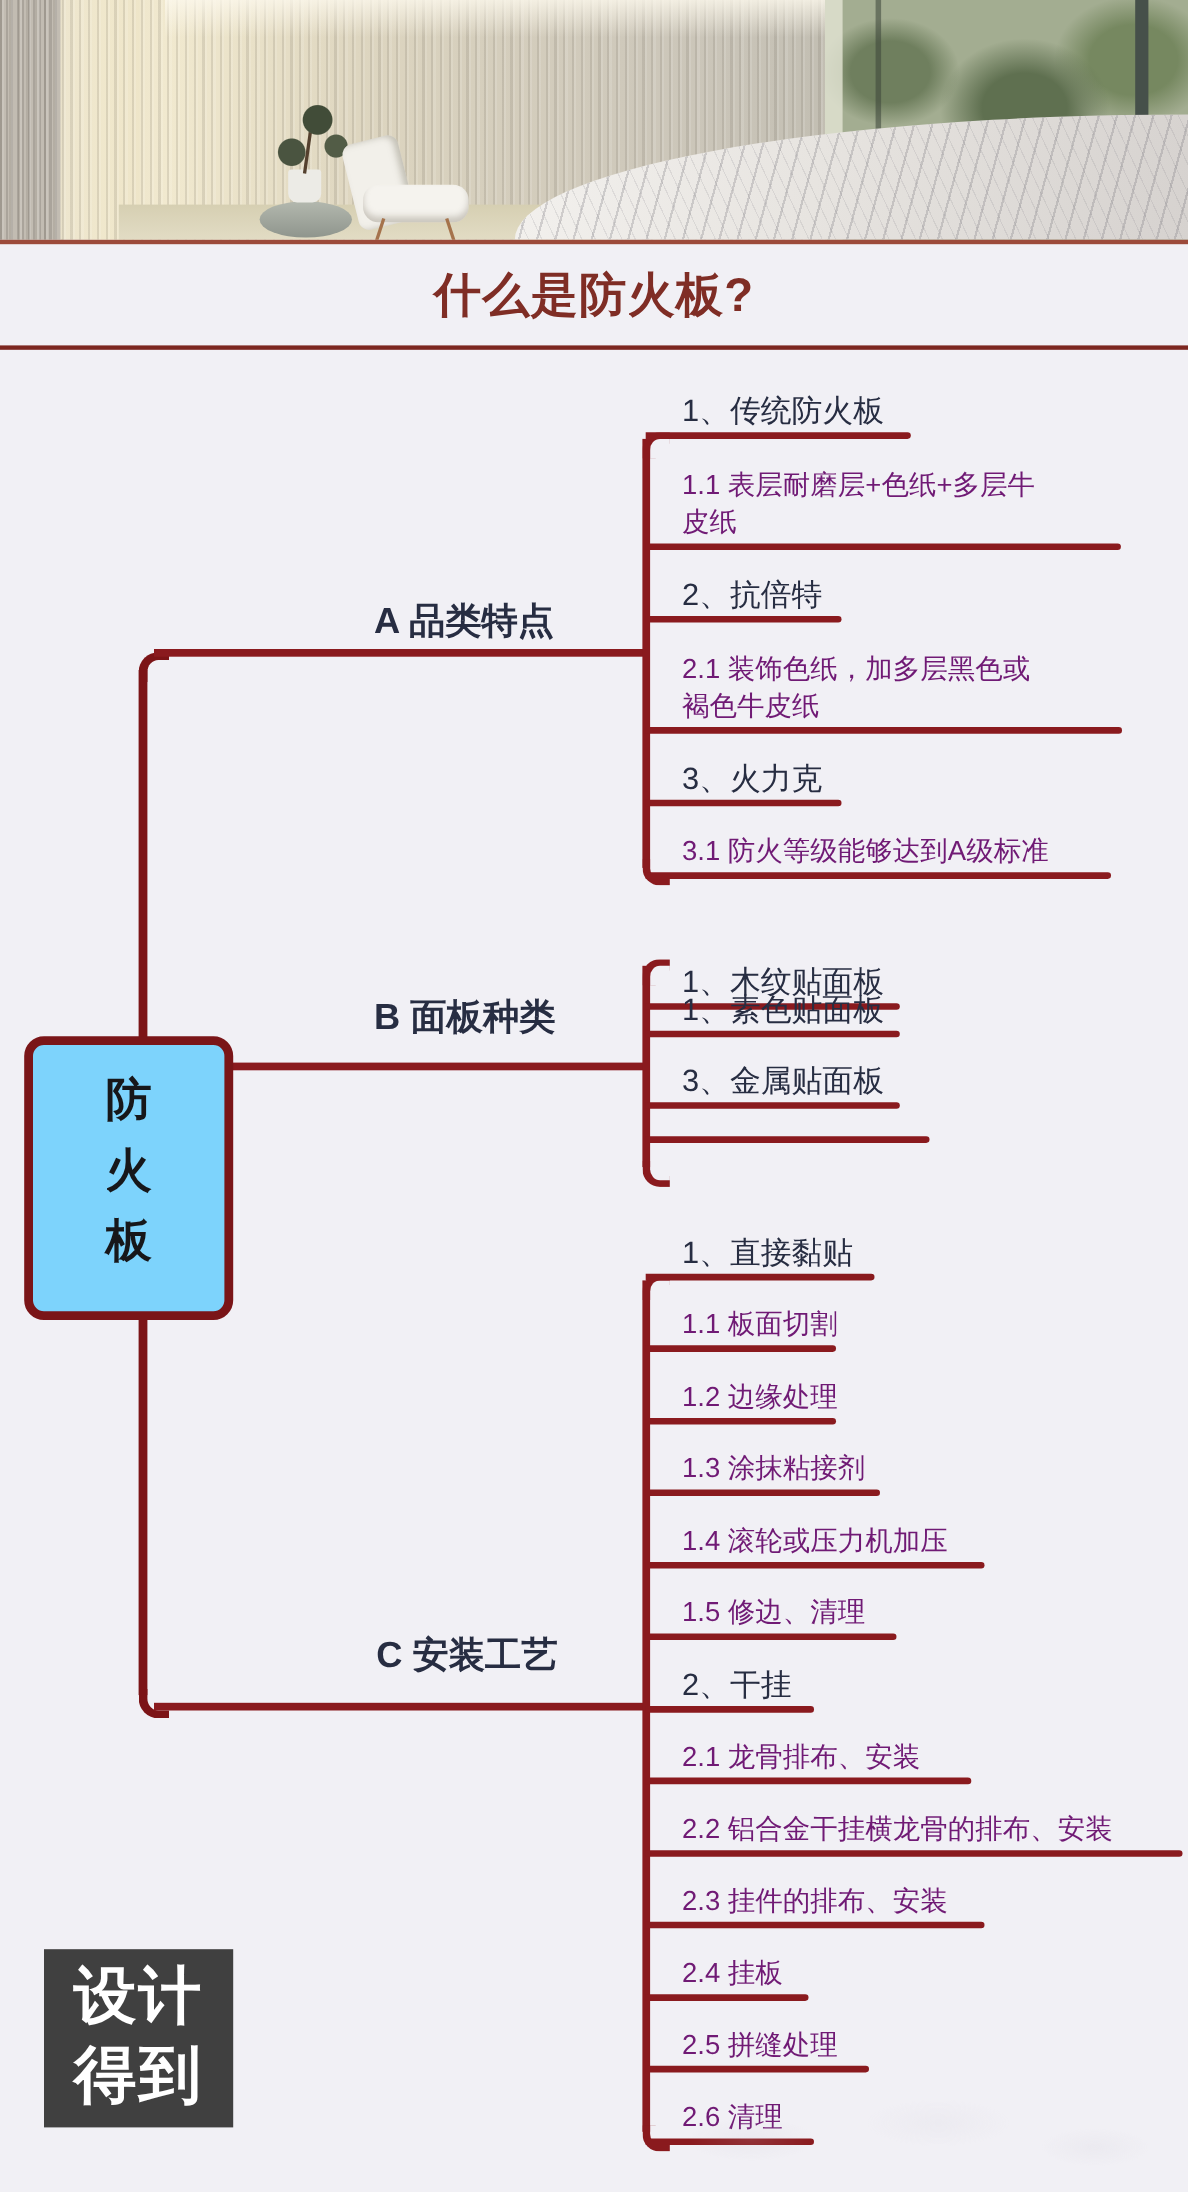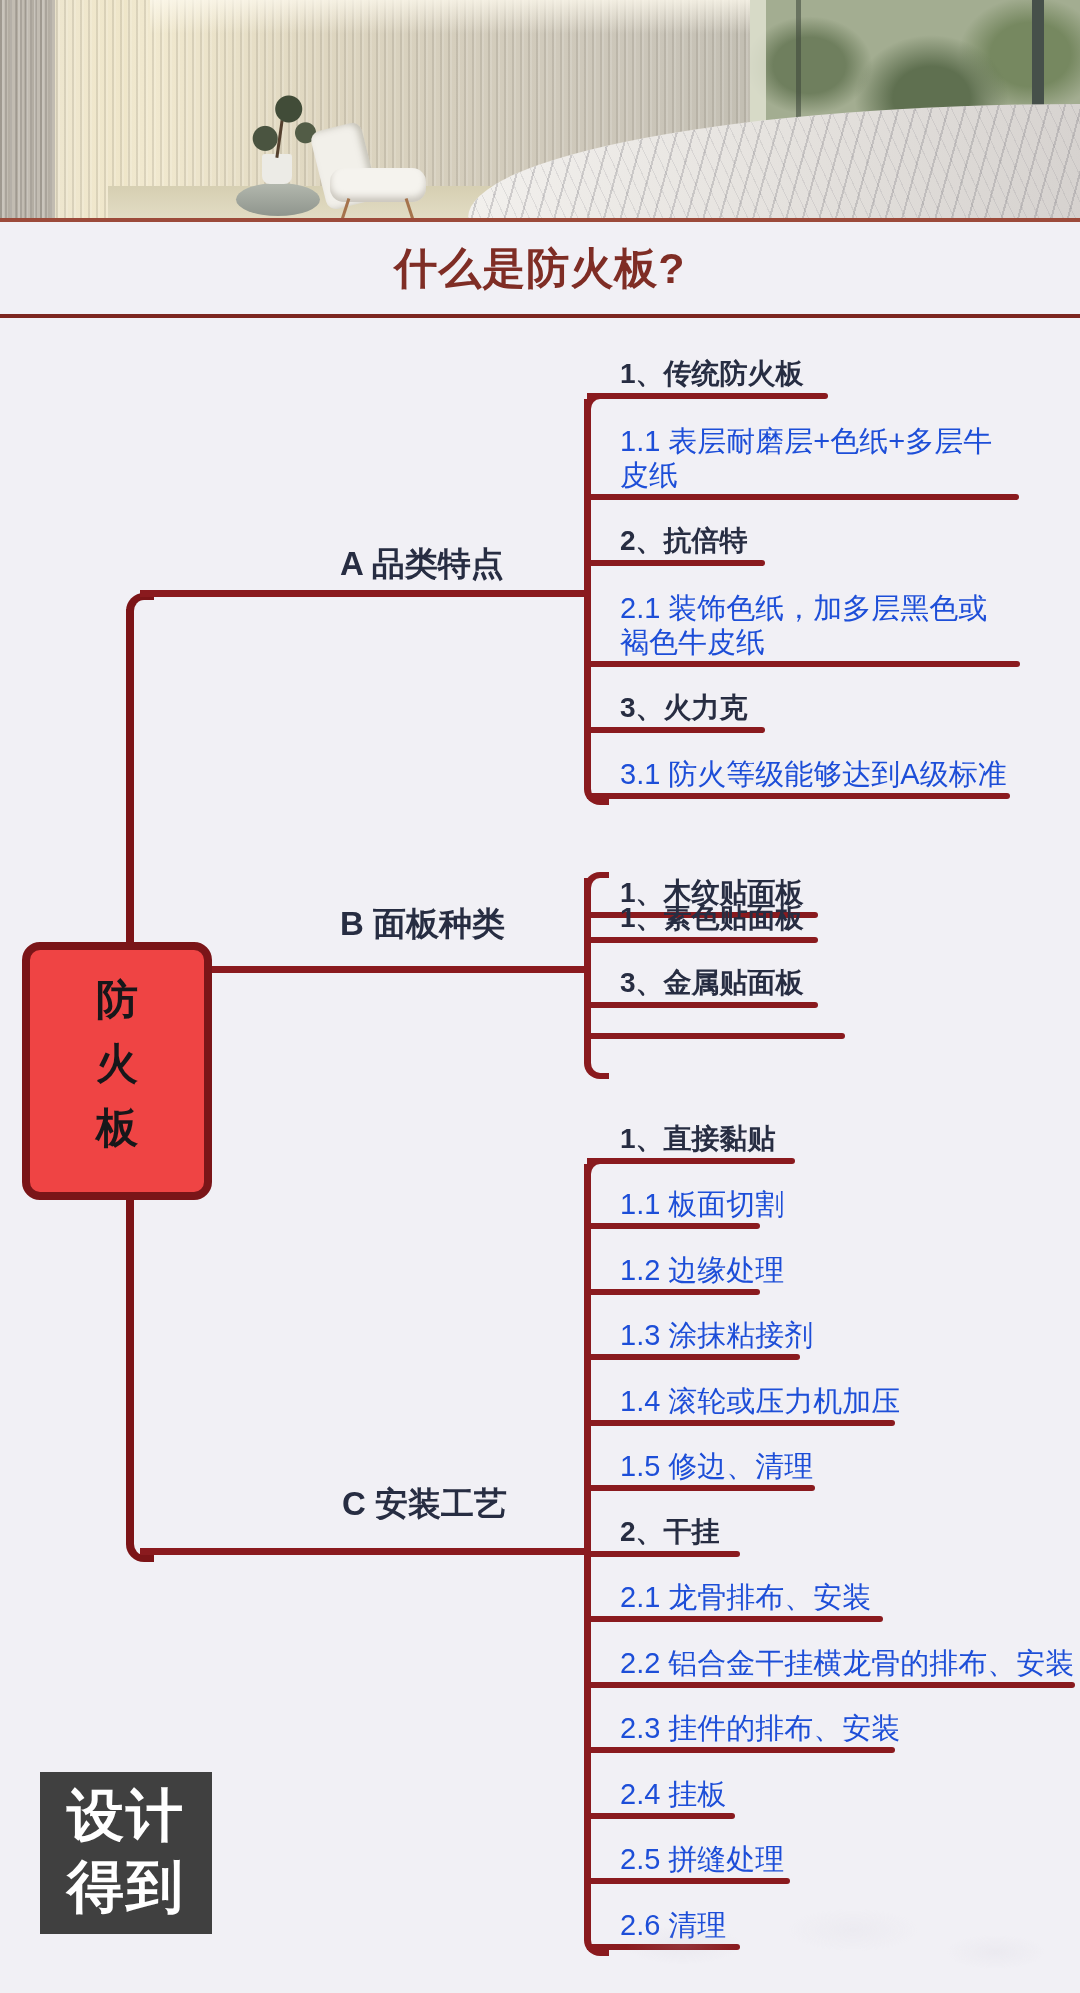--- a/index.html
+++ b/index.html
@@ -72,28 +72,28 @@
     border-bottom:6px solid #8a1a1e;border-left:7px solid #8a1a1e;border-bottom-left-radius:16px;}
   .trunk{position:absolute;left:126px;width:8px;background:#7c1417;}
   .trunk-ct{position:absolute;left:126px;top:593px;width:20px;height:20px;
     border-top:7px solid #7c1417;border-left:8px solid #7c1417;border-top-left-radius:18px;}
   .trunk-cb{position:absolute;left:126px;top:1535px;width:20px;height:20px;
     border-bottom:7px solid #7c1417;border-left:8px solid #7c1417;border-bottom-left-radius:18px;}
 
   .branch-label{position:absolute;font-size:33px;font-weight:700;color:#272d42;white-space:nowrap;}
 
   .node{position:absolute;left:587px;}
-  .node .ntext{font-size:29px;color:#1d4ed8;line-height:34px;padding-left:33px;white-space:nowrap;}
+  .node .ntext{font-size:25px;color:#701a75;line-height:34px;padding-left:33px;white-space:nowrap;}
   .node.two .ntext{white-space:pre-line;}
-  .node.bold .ntext{font-weight:700;font-size:28px;color:#272d42;}
+  .node.bold .ntext{font-weight:400;font-size:28px;color:#272d42;}
   .node .uline{height:6px;background:#8a1a1e;margin-top:2px;border-radius:0 3px 3px 0;}
 
   
   .root{position:absolute;left:22px;top:942px;width:190px;height:258px;box-sizing:border-box;
-    background:#ef4444;border:8px solid #7a1518;border-radius:18px;}
+    background:#7dd3fc;border:8px solid #7a1518;border-radius:18px;}
   .root-text{width:50px;margin:18px auto 0;font-size:42px;font-weight:700;color:#17171a;
     line-height:64px;text-align:center;word-break:break-all;}
 
   
   .logo{position:absolute;left:40px;top:1772px;width:172px;height:162px;background:#404040;}
   .logo-text{padding-top:8px;text-align:center;font-size:57px;line-height:71px;font-weight:700;color:#ffffff;letter-spacing:2px;}
 
   .watermark{position:absolute;left:600px;top:1890px;width:460px;height:100px;opacity:.5;
     background:
       radial-gradient(ellipse 90px 30px at 18% 55%,rgba(196,192,206,.30),rgba(0,0,0,0) 65%),

